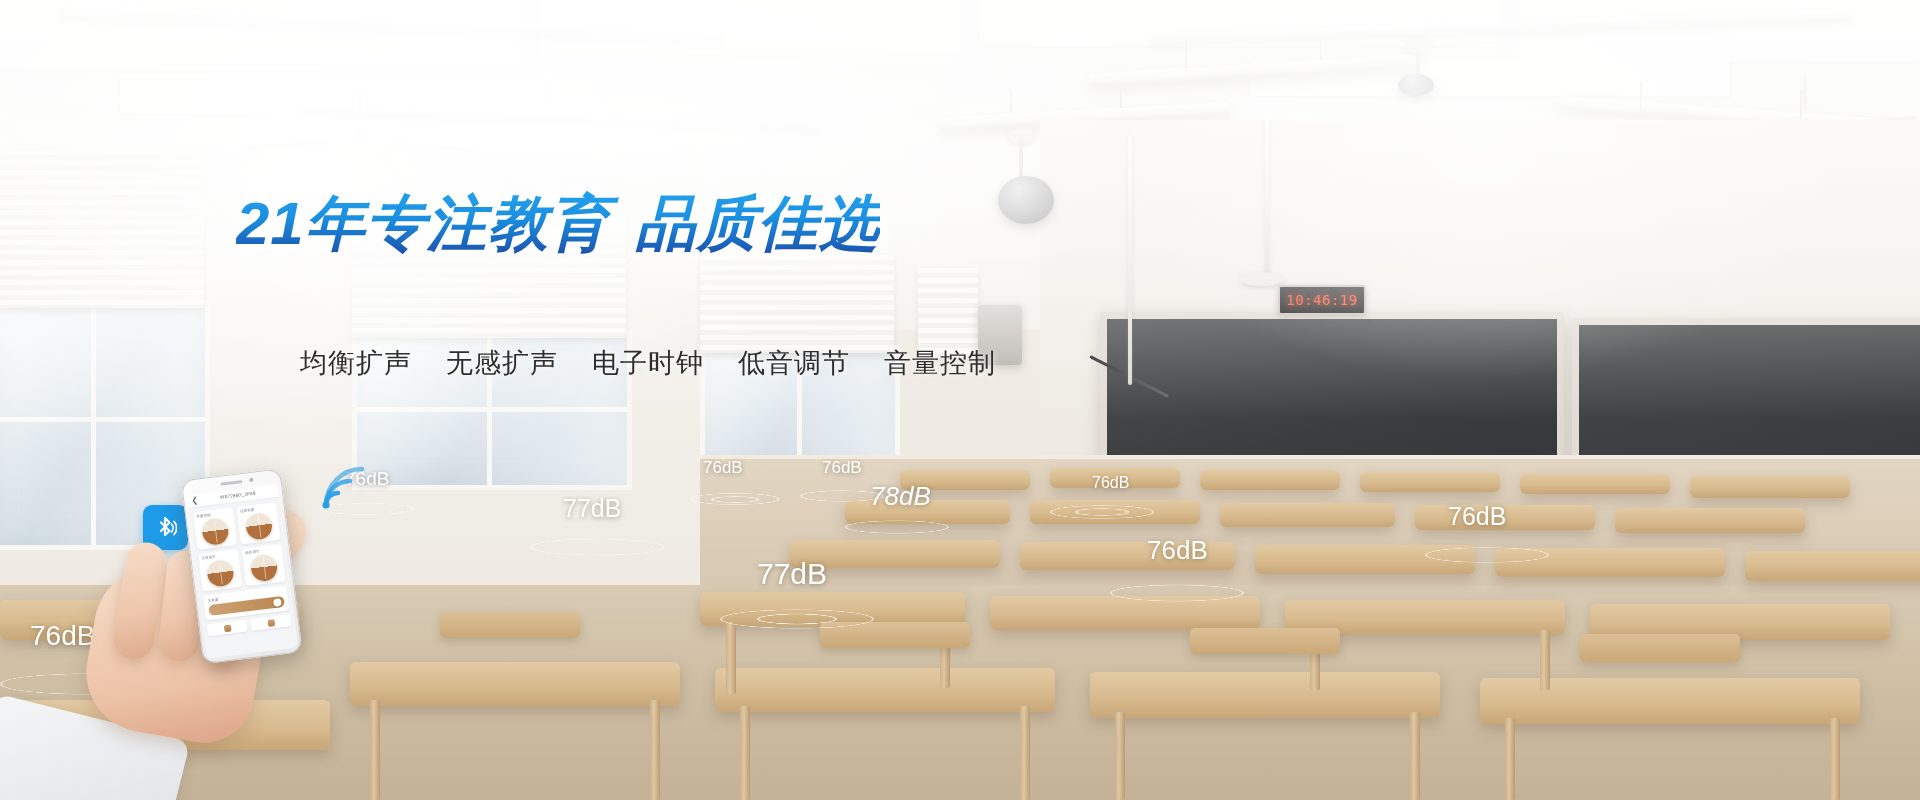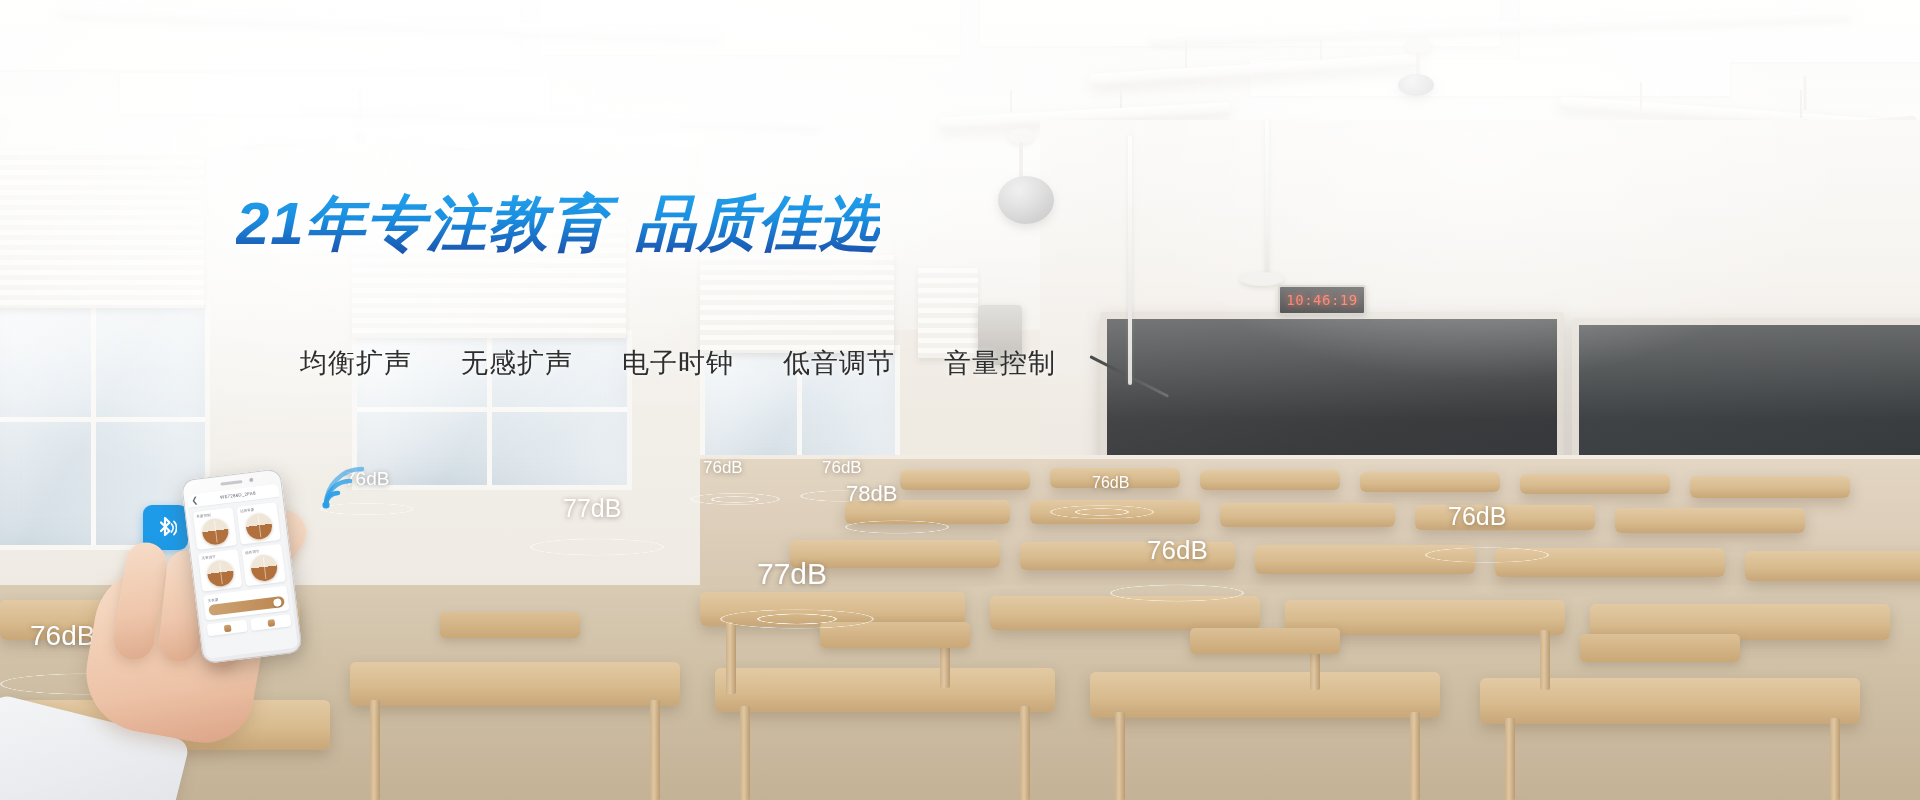--- a/index.html
+++ b/index.html
@@ -224,21 +224,21 @@
     border-radius:21px;
     box-shadow:0 3px 12px rgba(23,162,236,.35);
   }
   .badge-txt{
     color:#fff;font-size:21px;letter-spacing:7px;
     text-indent:7px;white-space:nowrap;
   }
 
   .features{
     position:absolute;left:300px;top:345px;
-    display:flex;align-items:center;gap:49px;
+    display:flex;align-items:center;gap:34px;
   }
   .feature{
     font-size:27px;color:#2e2e2e;letter-spacing:1px;white-space:nowrap;
     text-shadow:0 1px 6px rgba(255,255,255,.9);
   }
 
   
   .bt-badge{
     position:absolute;left:143px;top:505px;width:45px;height:45px;
     background:#1d9ae8;border-radius:9px;
@@ -527,21 +527,21 @@
     <div class="ripple" style="left:530px;top:520px;width:130px;height:50px;"></div>
     <div class="ripple" style="left:845px;top:506px;width:100px;height:38px;"></div>
   </div>
 
   <div id="db-layer">
       <span class="db" style="left: 30px; top: 620px; font-size: 28px;">76dB</span>
       <span class="db" style="left: 345px; top: 468px; font-size: 19px;">76dB</span>
       <span class="db" style="left: 563px; top: 494px; font-size: 25px;">77dB</span>
       <span class="db" style="left: 703px; top: 458px; font-size: 17px;">76dB</span>
       <span class="db" style="left: 822px; top: 458px; font-size: 17px;">76dB</span>
-      <span class="db" style="left: 846px; top: 481px; font-size: 22px;">78dB</span>
+      <span class="db" style="left: 870px; top: 481px; font-size: 26px; font-style: italic;">78dB</span>
       <span class="db" style="left: 757px; top: 557px; font-size: 30px;">77dB</span>
       <span class="db" style="left: 1092px; top: 474px; font-size: 16px;">76dB</span>
       <span class="db" style="left: 1147px; top: 535px; font-size: 26px;">76dB</span>
       <span class="db" style="left: 1448px; top: 502px; font-size: 25px;">76dB</span>
     </div>
 
   <div class="hero">
 
     <div class="headline">
       <span>21年专注教育</span><span class="sp"></span><span>品质佳选</span>

